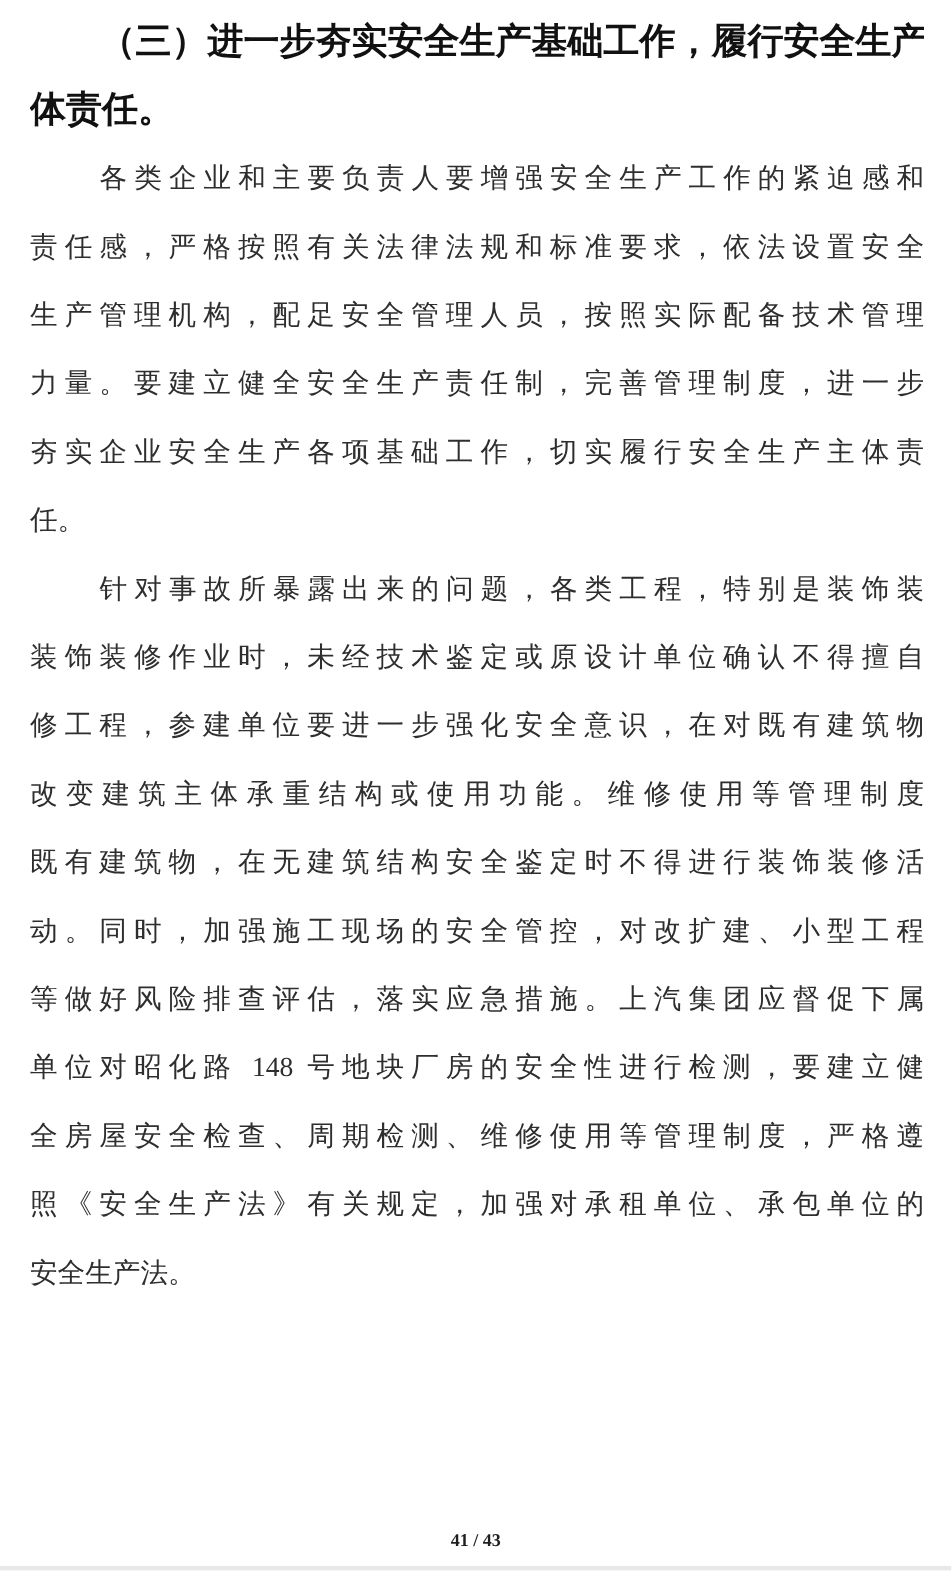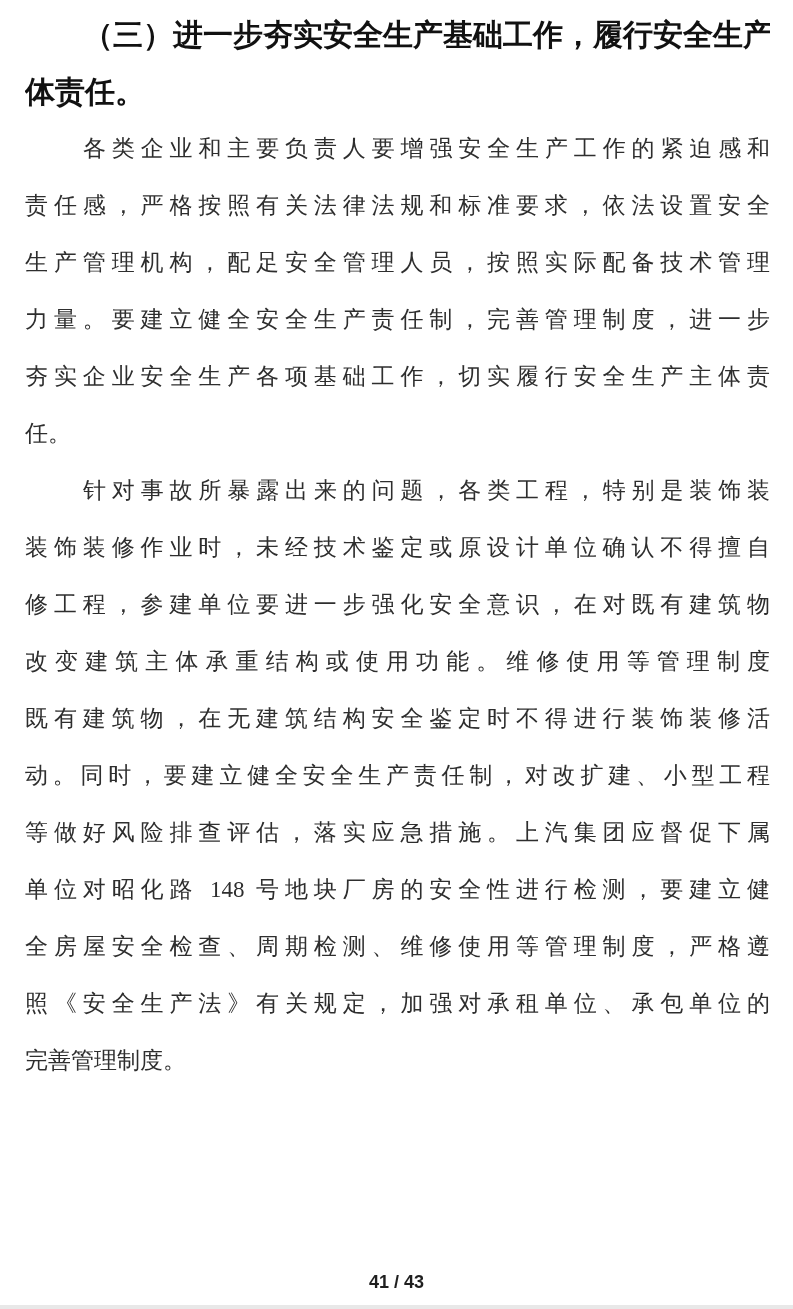--- a/index.html
+++ b/index.html
@@ -37,22 +37,22 @@
     font-weight: bold;
     color: #111111;
     font-size: 30px;
   }
   .footer {
     position: absolute;
     left: 0;
     right: 0;
     bottom: 16px;
     text-align: center;
-    font-family: Liberation Sans, sans-serif;
-    font-size: 18px;
+    font-family: Liberation Serif, serif;
+    font-size: 15px;
     font-weight: 600;
     color: #1f1f1f;
   }
   .bottom-edge {
     position: absolute;
     left: 0;
     right: 0;
     bottom: 0;
     height: 4px;
     background: #e8e8e8;
@@ -77,26 +77,26 @@
       <div class="line">夯实企业安全生产各项基础工作，切实履行安全生产主体责</div>
       <div class="line last">任。</div>
     </div>
 
     <div class="paragraph">
       <div class="line indent">针对事故所暴露出来的问题，各类工程，特别是装饰装</div>
       <div class="line">装饰装修作业时，未经技术鉴定或原设计单位确认不得擅自</div>
       <div class="line">修工程，参建单位要进一步强化安全意识，在对既有建筑物</div>
       <div class="line">改变建筑主体承重结构或使用功能。维修使用等管理制度</div>
       <div class="line">既有建筑物，在无建筑结构安全鉴定时不得进行装饰装修活</div>
-      <div class="line">动。同时，要建立健全安全生产责任制，对改扩建、小型工程</div>
+      <div class="line">动。同时，加强施工现场的安全管控，对改扩建、小型工程</div>
       <div class="line">等做好风险排查评估，落实应急措施。上汽集团应督促下属</div>
       <div class="line">单位对昭化路 148 号地块厂房的安全性进行检测，要建立健</div>
       <div class="line">全房屋安全检查、周期检测、维修使用等管理制度，严格遵</div>
       <div class="line">照《安全生产法》有关规定，加强对承租单位、承包单位的</div>
-      <div class="line last">完善管理制度。</div>
+      <div class="line last">安全生产法。</div>
     </div>
 
   </div>
 
   <div class="footer">
     <span>41 / 43</span>
   </div>
 
   <div class="bottom-edge"></div>
 </div>

